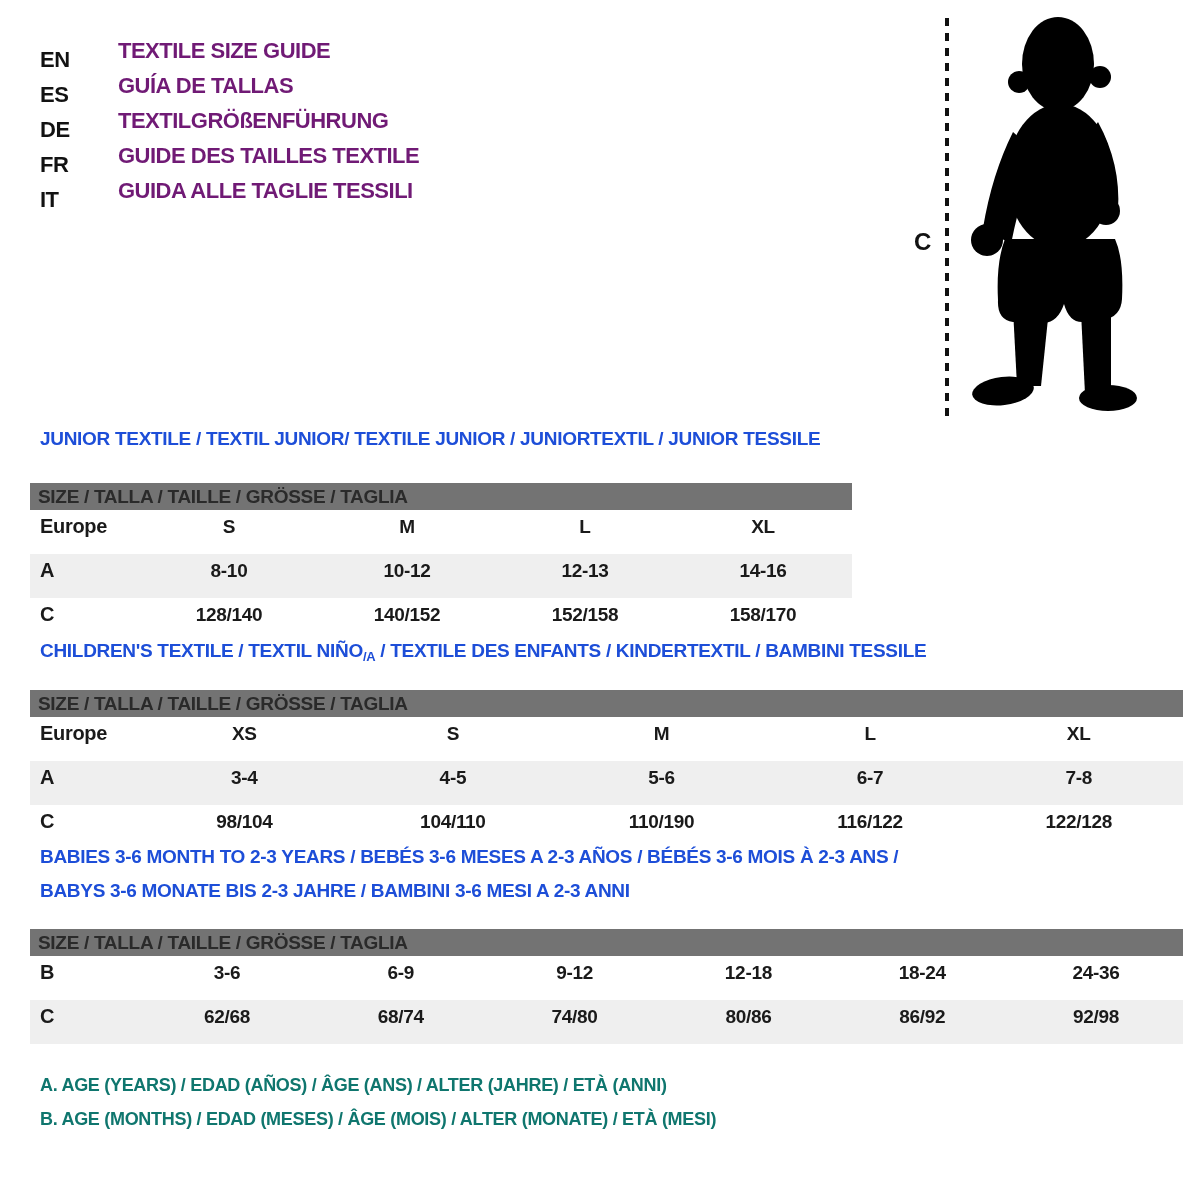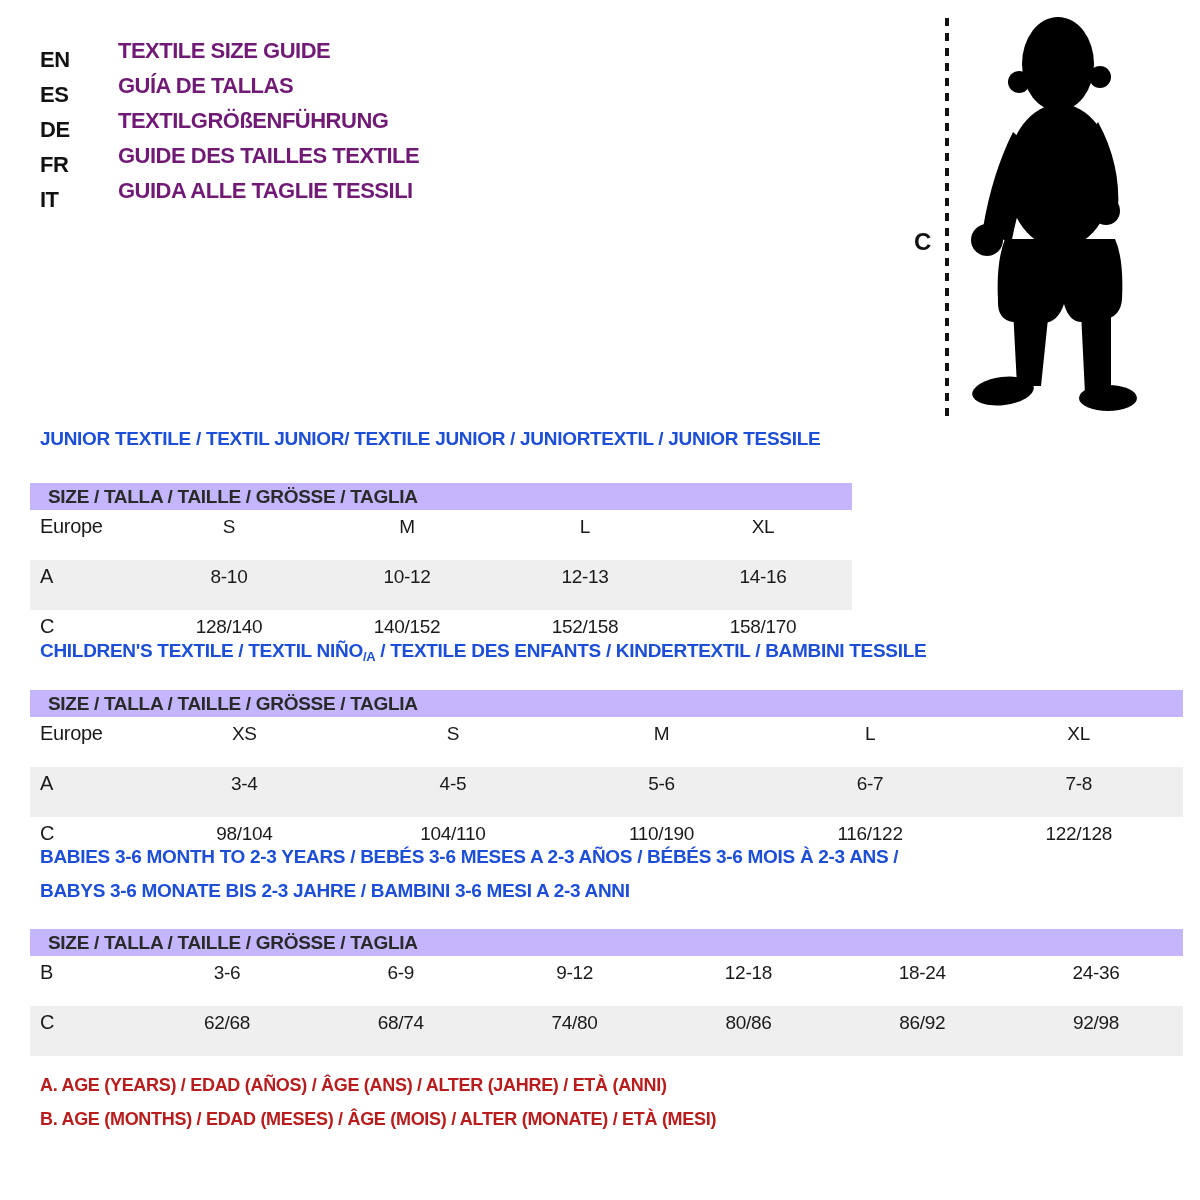--- a/index.html
+++ b/index.html
@@ -32,37 +32,37 @@
     position:absolute; left:40px;
     font-weight:700; font-size:19px; letter-spacing:-0.3px; color:#1d4ed8;
     white-space:nowrap;
   }
   .sub-part { font-size:13px; position:relative; top:4px; }
 
   
   .size-table { position:absolute; left:30px; }
   .size-bar {
     height:27px; line-height:27px;
-    background:#c4b5fd;
+    background:#737373;
     font-weight:700; font-size:19px; letter-spacing:-0.3px;
-    padding-left:18px; box-sizing:border-box; color:#2a2a2a;
+    padding-left:8px; box-sizing:border-box; color:#2a2a2a;
   }
   .t-row {
-    display:flex; height:50px; line-height:33px;
-    font-size:19px; font-weight:400; letter-spacing:-0.3px; color:#1a1a1a;
+    display:flex; height:44px; line-height:33px;
+    font-size:19px; font-weight:700; letter-spacing:-0.3px; color:#1a1a1a;
   }
   .t-row.alt { background:#efefef; }
   .t-label { width:110px; padding-left:10px; box-sizing:border-box; font-size:20px; }
   .t-cell { flex:1; text-align:center; }
 
   
   .legend { position:absolute; left:40px; top:1068px; }
   .legend-line {
     height:34px; line-height:34px;
-    font-weight:700; font-size:18px; letter-spacing:-0.3px; color:#b91c1c;
+    font-weight:700; font-size:18px; letter-spacing:-0.3px; color:#0f766e;
     white-space:nowrap;
   }
 </style>
 </head>
 <body>
 
 <div class="lang-block">
   <div class="lang-row">
     <span class="lang-code">EN</span>
     <span class="lang-title">TEXTILE SIZE GUIDE</span>

